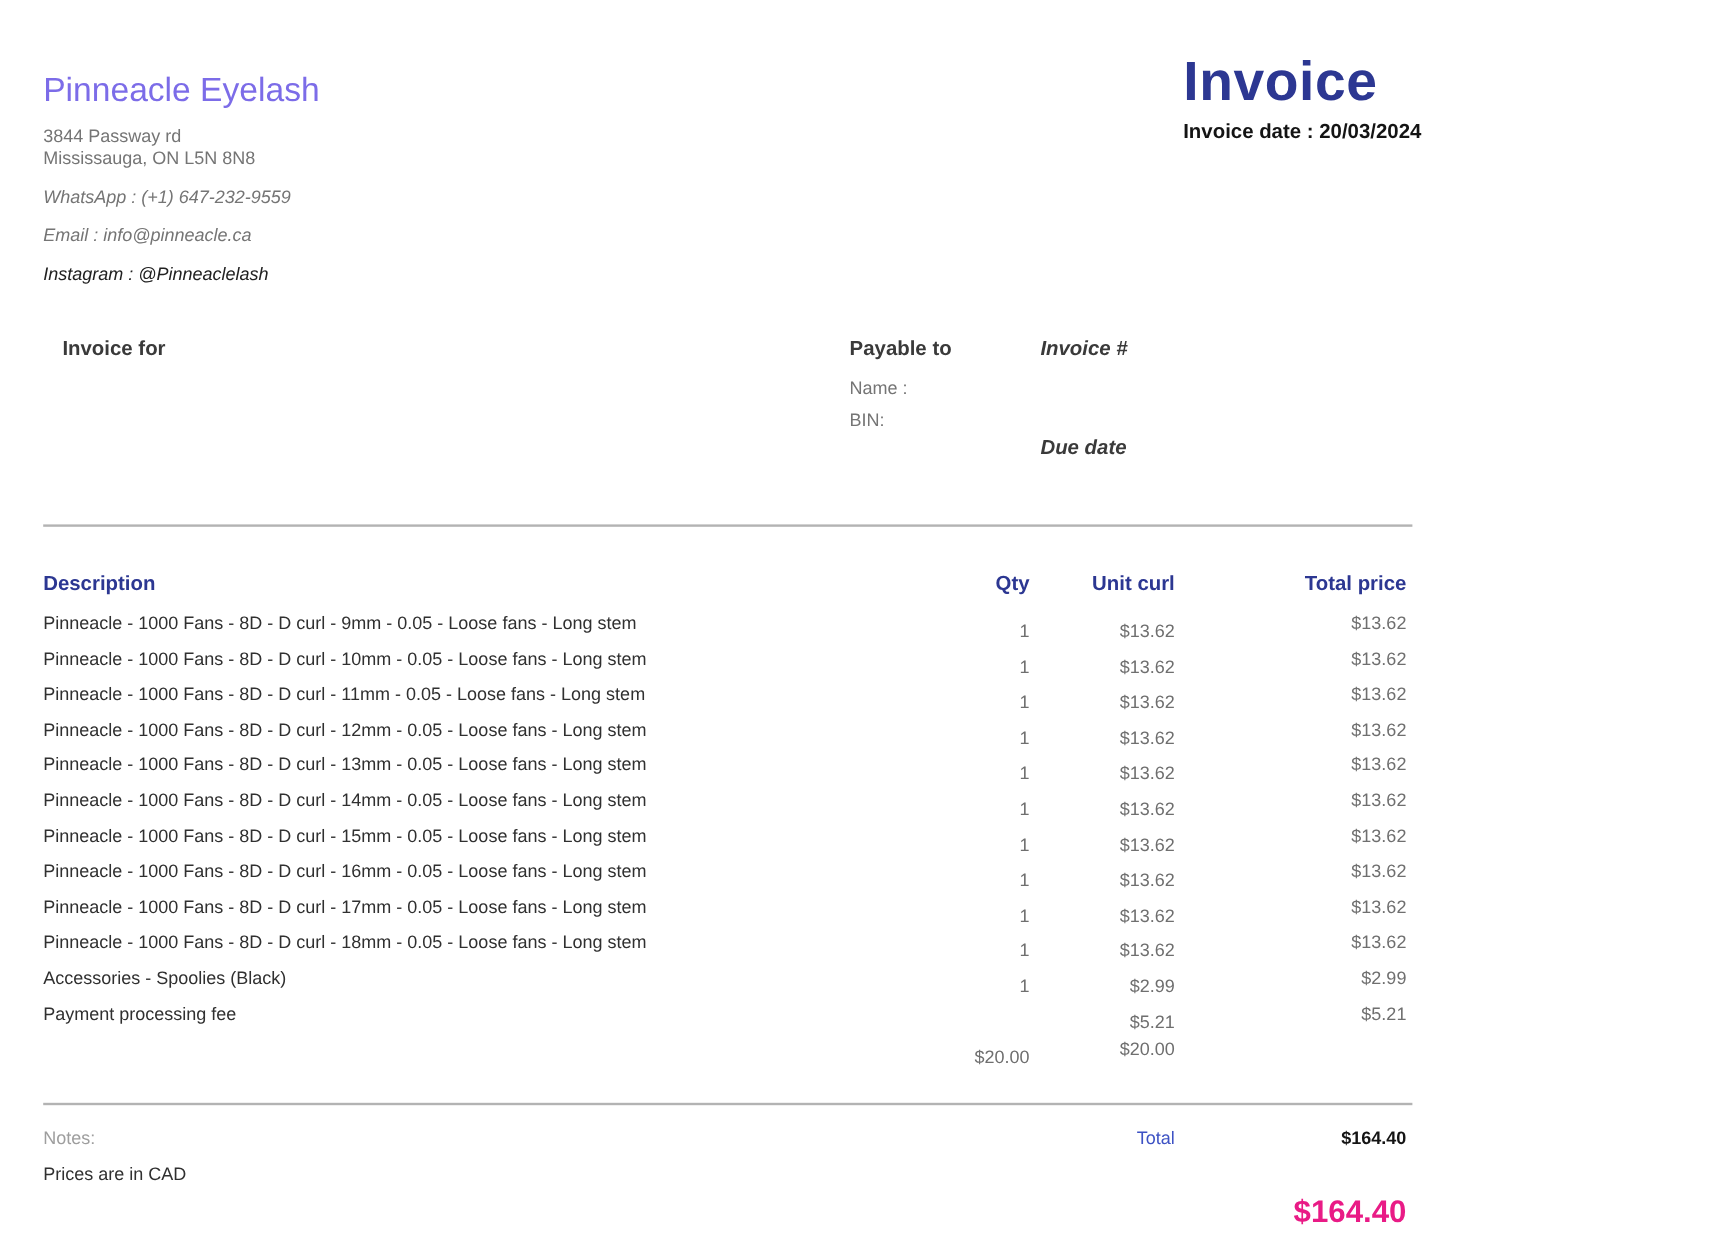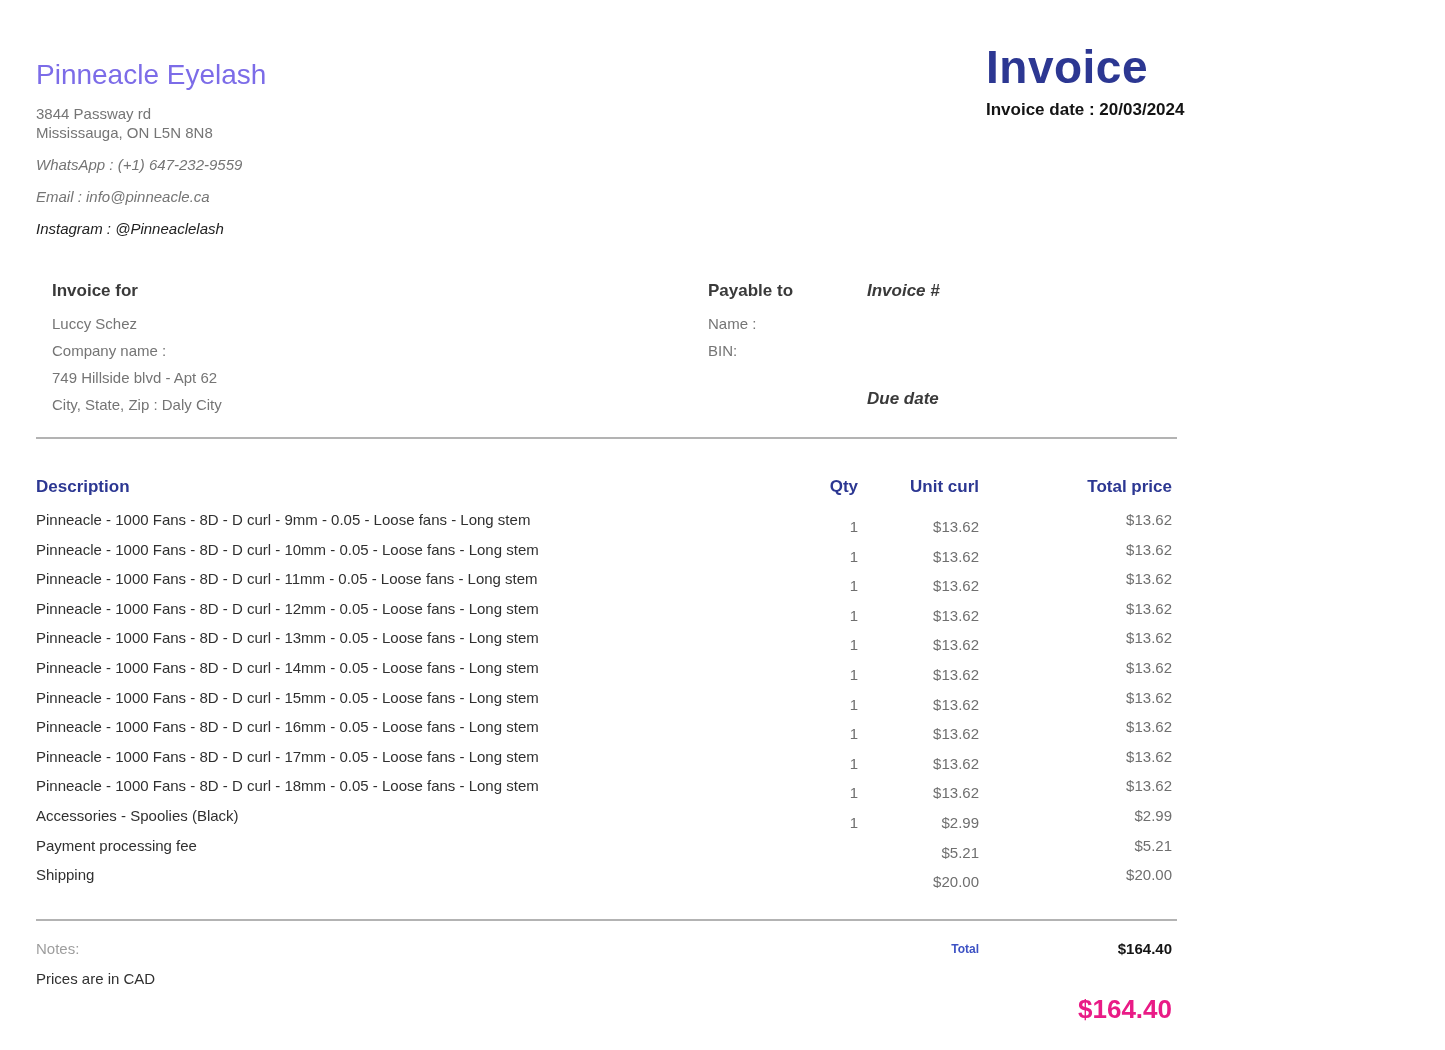--- a/index.html
+++ b/index.html
@@ -26,21 +26,21 @@
   .invoice-title { font-size: 46px; font-weight: 700; color: #2c3792; line-height: 54px; letter-spacing: 0.5px; }
   .invoice-date { font-size: 17px; font-weight: 700; color: #141414; margin-top: 6px; }
 
   
   .section-heading { font-size: 17px; font-weight: 700; color: #3a3a3a; line-height: 20px; }
   .party-line { font-size: 15px; color: #757575; line-height: 27px; }
   .invoice-for-block { position: absolute; left: 36px; top: 281px; margin-left: 16px; }
   .payable-to-block { position: absolute; left: 708px; top: 281px; }
   .meta-block { position: absolute; left: 867px; top: 281px; font-style: italic; }
   .party-lines { margin-top: 9px; }
-  .due-date-heading { margin-top: 88px; }
+  .due-date-heading { margin-top: 62px; }
 
   
   .divider { position: absolute; left: 36px; width: 1141px; height: 2px; background: #b3b3b3; }
   .divider-top { top: 437px; }
   .divider-bottom { top: 919px; }
 
   
   .grid-row {
     display: grid;
     grid-template-columns: 762px 60px 121px 193px;
@@ -52,21 +52,21 @@
 
   .table-rows { position: absolute; left: 36px; top: 511px; }
   .item-row { height: 29.6px; align-items: start; }
   .cell-desc { font-size: 15px; color: #303030; line-height: 18px; }
   .cell-qty, .cell-unit { font-size: 15px; color: #6f6f6f; line-height: 18px; margin-top: 7px; }
   .cell-total { font-size: 15px; color: #6f6f6f; line-height: 18px; }
 
   
   .footer-row { position: absolute; left: 36px; top: 940px; }
   .notes-label { font-size: 15px; color: #9e9e9e; line-height: 18px; }
-  .total-label { font-size: 12px; color: #3d52c4; line-height: 18px; font-weight: bold; }
+  .total-label { font-size: 15px; color: #3d52c4; line-height: 18px; }
   .total-value { font-size: 15px; font-weight: 700; color: #141414; line-height: 18px; }
   .currency-note { position: absolute; left: 36px; top: 970px; font-size: 15px; color: #303030; }
   .grand-total {
     position: absolute; left: 36px; top: 994px; width: 1136px;
     text-align: right; font-size: 26px; font-weight: 700; color: #e91b86;
   }
 </style>
 </head>
 <body>
 
@@ -81,26 +81,20 @@
     <div class="brand-line brand-spaced brand-dark">Instagram : @Pinneaclelash</div>
   </div>
 
   <div class="invoice-title-block">
     <div class="invoice-title">Invoice</div>
     <div class="invoice-date">Invoice date : 20/03/2024</div>
   </div>
 
   <div class="invoice-for-block">
     <div class="section-heading">Invoice for</div>
-    <div class="party-lines">
-      <div class="party-line">Luccy Schez</div>
-      <div class="party-line">Company name :</div>
-      <div class="party-line">749 Hillside blvd - Apt 62</div>
-      <div class="party-line">City, State, Zip : Daly City</div>
-    </div>
   </div>
 
   <div class="payable-to-block">
     <div class="section-heading">Payable to</div>
     <div class="party-lines">
       <div class="party-line">Name :</div>
       <div class="party-line">BIN:</div>
     </div>
   </div>
 
@@ -185,21 +179,20 @@
       <div class="cell-unit col-num">$2.99</div>
       <div class="cell-total col-num">$2.99</div>
     </div>
       <div class="grid-row item-row">
       <div class="cell-desc">Payment processing fee</div>
       <div class="cell-qty col-num"></div>
       <div class="cell-unit col-num">$5.21</div>
       <div class="cell-total col-num">$5.21</div>
     </div>
       <div class="grid-row item-row">
-      <div class="cell-desc">Shipping</div>
       <div class="cell-qty col-num"></div>
       <div class="cell-unit col-num">$20.00</div>
       <div class="cell-total col-num">$20.00</div>
     </div>
     </div>
 
   <div class="divider divider-bottom"></div>
 
   <div class="grid-row footer-row">
     <div class="notes-label">Notes:</div>

